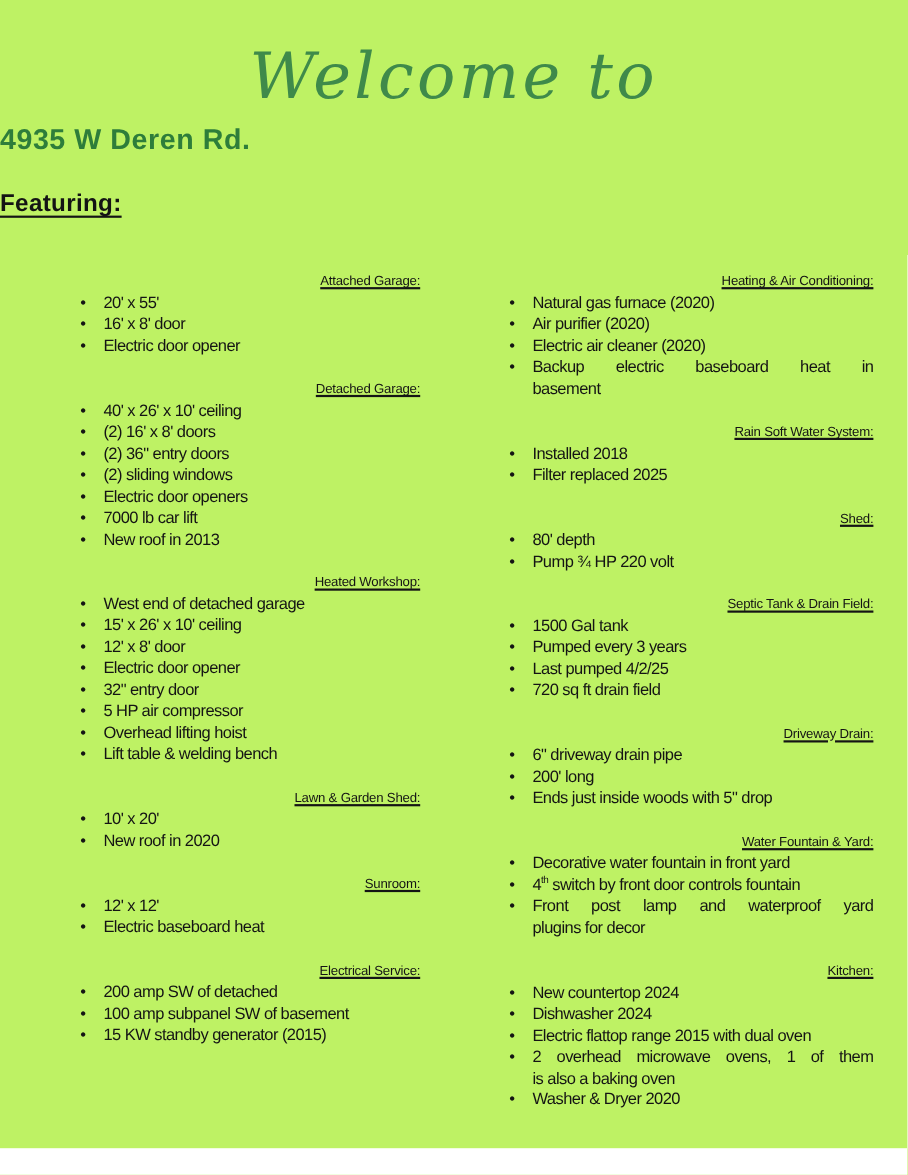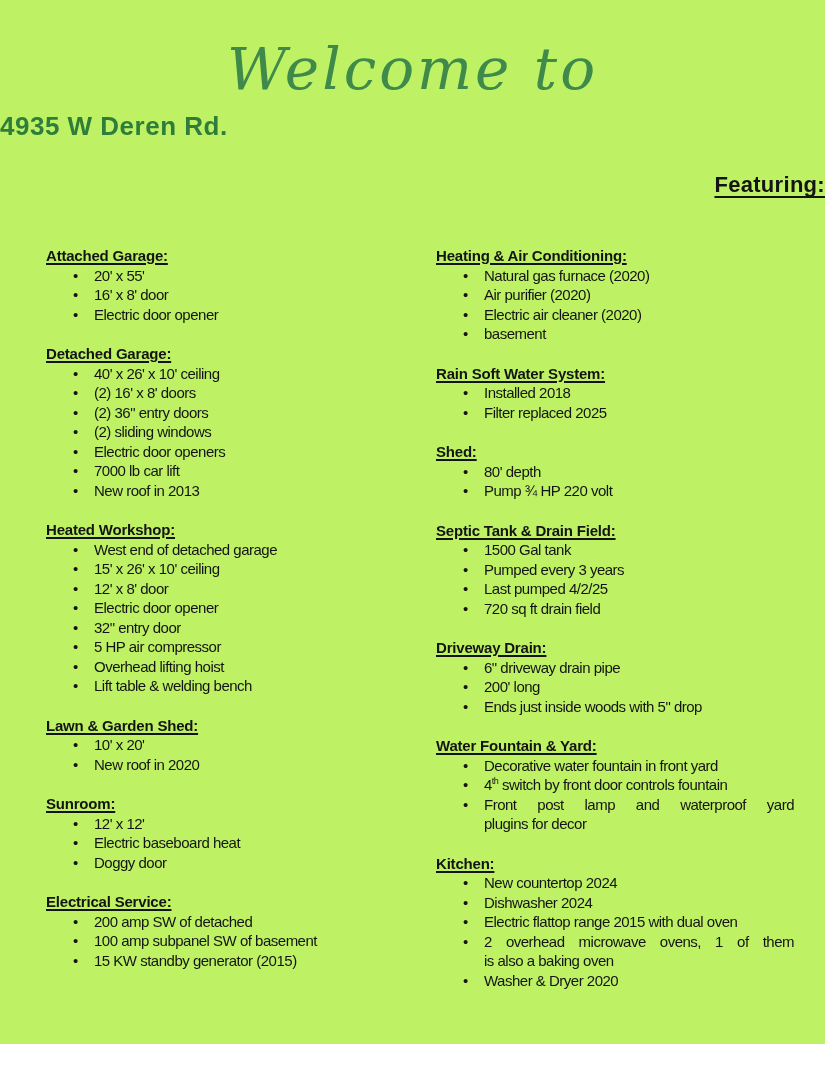--- a/index.html
+++ b/index.html
@@ -23,46 +23,47 @@
     color:var(--green-script,#3f8a4a);
   }
   .address-title{
     font-size:26px;
     font-weight:700;
     letter-spacing:.5px;
     margin-top:4px;
     color:var(--green,#2e7d3a);
   }
   .featuring-heading{
-    text-align:right;
+    text-align:left;
     font-size:22px;
     font-weight:700;
     margin-top:30px;
     text-decoration:underline;
     text-decoration-thickness:2px;
     text-underline-offset:4px;
     letter-spacing:.3px;
   }
   
   .columns{
     position:absolute;
     top:246px;left:46px;
     display:flex;
   }
   .col{width:336px;}
   .col.right{margin-left:54px;width:358px;}
   .section{margin-bottom:20px;}
   .sec-title{
-    font-size:15px;
-    font-weight:700;
+    font-size:12px;
+    font-weight:400;
     line-height:19.5px;
     letter-spacing:-0.2px;
     text-decoration:underline;
     text-decoration-thickness:1.5px;
     text-underline-offset:2px;
+    text-align:right;
   }
   ul.feature-list{list-style:none;margin:0;padding:0;}
   ul.feature-list li{
     position:relative;
     padding-left:48px;
     font-size:15px;
     font-weight:400;
     line-height:19.5px;
     letter-spacing:-0.5px;
   }
@@ -122,40 +123,40 @@
           <ul class="feature-list">
             <li>10' x 20'</li>
             <li>New roof in 2020</li>
           </ul>
         </div>
         <div class="section">
           <div class="sec-title">Sunroom:</div>
           <ul class="feature-list">
             <li>12' x 12'</li>
             <li>Electric baseboard heat</li>
-            <li>Doggy door</li>
           </ul>
         </div>
         <div class="section">
           <div class="sec-title">Electrical Service:</div>
           <ul class="feature-list">
             <li>200 amp SW of detached</li>
             <li>100 amp subpanel SW of basement</li>
             <li>15 KW standby generator (2015)</li>
           </ul>
         </div>
       </div>
     <div class="col right" id="col-right">
         <div class="section">
           <div class="sec-title">Heating &amp; Air Conditioning:</div>
           <ul class="feature-list">
             <li>Natural gas furnace (2020)</li>
             <li>Air purifier (2020)</li>
             <li>Electric air cleaner (2020)</li>
             <li>
+              <div class="jline">Backup electric baseboard heat in</div>
               <div>basement</div>
             </li>
           </ul>
         </div>
         <div class="section">
           <div class="sec-title">Rain Soft Water System:</div>
           <ul class="feature-list">
             <li>Installed 2018</li>
             <li>Filter replaced 2025</li>
           </ul>

